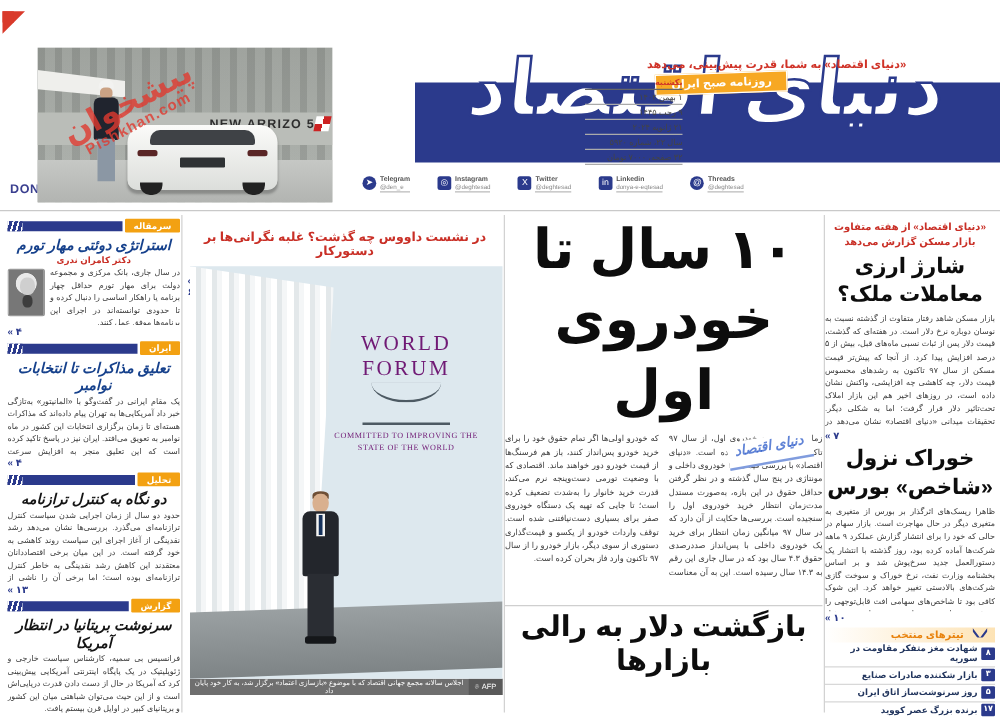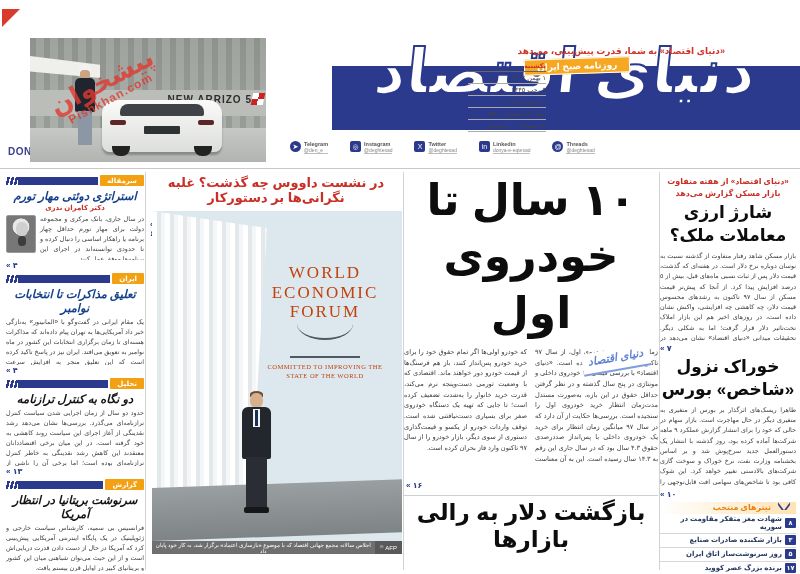--- a/index.html
+++ b/index.html
@@ -82,28 +82,28 @@
   .c-body { height:132px; column-count:2; column-gap:8px; margin-top:6px; position:relative; }
   .stamp { position:absolute; right:8px; top:2px; transform:rotate(-10deg); color:rgba(43,90,200,0.75);
     font-size:11px; font-style:italic; font-weight:bold; border-bottom:2px double rgba(43,90,200,0.6);
     padding:0 6px 2px; background:#fff; }
   .c-ref { margin:2px 0 0 2px; text-align:left; }
   .c-hr { height:1px; background:#cfcfcf; margin:5px 0 3px; }
   .c-h2 { font-size:23px; font-weight:bold; color:#0d0d0d; text-align:center; letter-spacing:-0.5px; }
 
   
   .p-col { right:398px; top:172px; width:252px; }
-  .p-kicker { font-size:13px; margin:3px 0 2px; }
+  .p-kicker { font-size:10px; margin:13px 0 2px; }
   .p-h { font-size:17.5px; font-weight:bold; color:#111; text-align:center; letter-spacing:-0.5px; }
   .p-ref { position:absolute; right:244px; top:48px; }
   .photo { position:relative; margin-top:6px; width:250px; height:330px; background:#dde8ee; overflow:hidden; direction:ltr; }
   .curtain { position:absolute; left:0; top:0; width:46%; height:86%;
     background:repeating-linear-gradient(90deg,#ffffff 0 5px,#e3e8ea 5px 9px,#f4f6f7 9px 13px);
     clip-path:polygon(0 0,100% 6%,86% 100%,0 100%); }
-  .wef { position:absolute; right:18px; top:52px; width:118px; text-align:center; color:#c2410c;
+  .wef { position:absolute; right:18px; top:52px; width:118px; text-align:center; color:#701a75;
     font-family:"Liberation Serif","DejaVu Serif",serif; }
   .wef .l1 { font-size:17px; letter-spacing:2px; line-height:1.15; }
   .wef .arc { width:56px; height:16px; border:2px solid #4d5a63; border-top:none; border-left:none; border-right:none;
     border-radius:0 0 50% 50%/0 0 100% 100%; margin:2px auto 16px; }
   .wef .sep { width:70px; height:2px; background:#4d5a63; margin:0 auto 4px; }
   .wef .tag { font-size:6.5px; letter-spacing:0.5px; line-height:1.5; }
   .floor { position:absolute; left:0; bottom:0; width:100%; height:16%;
     background:linear-gradient(#9aa0a2,#7e8486); transform:skewY(-2deg); transform-origin:left bottom; }
   .wman { position:absolute; left:88px; bottom:28px; width:34px; height:120px; }
   .wman .head { position:absolute; left:10px; top:0; width:13px; height:15px; background:#d9b08e; border-radius:45%; }
@@ -287,34 +287,32 @@
 
   <div class="abs c-col">
     <div class="c-h1">
       <div>۱۰ سال تا</div>
       <div>خودروی اول</div>
     </div>
     <div class="bodytxt c-body">
       <span class="stamp">دنیای اقتصاد</span>
       <span>زمان انتظار خرید خودروی اول، از سال ۹۷ تاکنون سه تا دو برابر شده است. «دنیای اقتصاد» با بررسی قیمتی ۱۰ خودروی داخلی و مونتاژی در پنج سال گذشته و در نظر گرفتن حداقل حقوق در این بازه، به‌صورت مستدل مدت‌زمان انتظار خرید خودروی اول را سنجیده است. بررسی‌ها حکایت از آن دارد که در سال ۹۷ میانگین زمان انتظار برای خرید یک خودروی داخلی با پس‌انداز صددرصدی حقوق ۴.۳ سال بود که در سال جاری این رقم به ۱۴.۳ سال رسیده است. این به آن معناست که خودرو اولی‌ها اگر تمام حقوق خود را برای خرید خودرو پس‌انداز کنند، باز هم فرسنگ‌ها از قیمت خودرو دور خواهند ماند. اقتصادی که با وضعیت تورمی دست‌وپنجه نرم می‌کند، قدرت خرید خانوار را به‌شدت تضعیف کرده است؛ تا جایی که تهیه یک دستگاه خودروی صفر برای بسیاری دست‌نیافتنی شده است. توقف واردات خودرو از یکسو و قیمت‌گذاری دستوری از سوی دیگر، بازار خودرو را از سال ۹۷ تاکنون وارد فاز بحران کرده است.</span>
     </div>
-    <div class="pref c-ref">« ۱۶</div>
     <div class="c-hr"></div>
     <div class="c-h2">بازگشت دلار به رالی بازارها</div>
 
   </div>
 
   <div class="abs p-col">
     <div class="kicker p-kicker">در نشست داووس چه گذشت؟ غلبه نگرانی‌ها بر دستورکار</div>
     <div class="pref p-ref">« ۶</div>
     <div class="photo">
       <div class="curtain"></div>
       <div class="wef">
         <div class="l1">WORLD</div>
-        <div class="l1">ECONOMIC</div>
         <div class="l1">FORUM</div>
         <div class="arc"></div>
         <div class="sep"></div>
         <div class="tag">COMMITTED TO IMPROVING THE STATE OF THE WORLD</div>
       </div>
       <div class="floor"></div>
       <div class="wman">
         <div class="hair"></div>
         <div class="head"></div>
         <div class="suit"></div>

